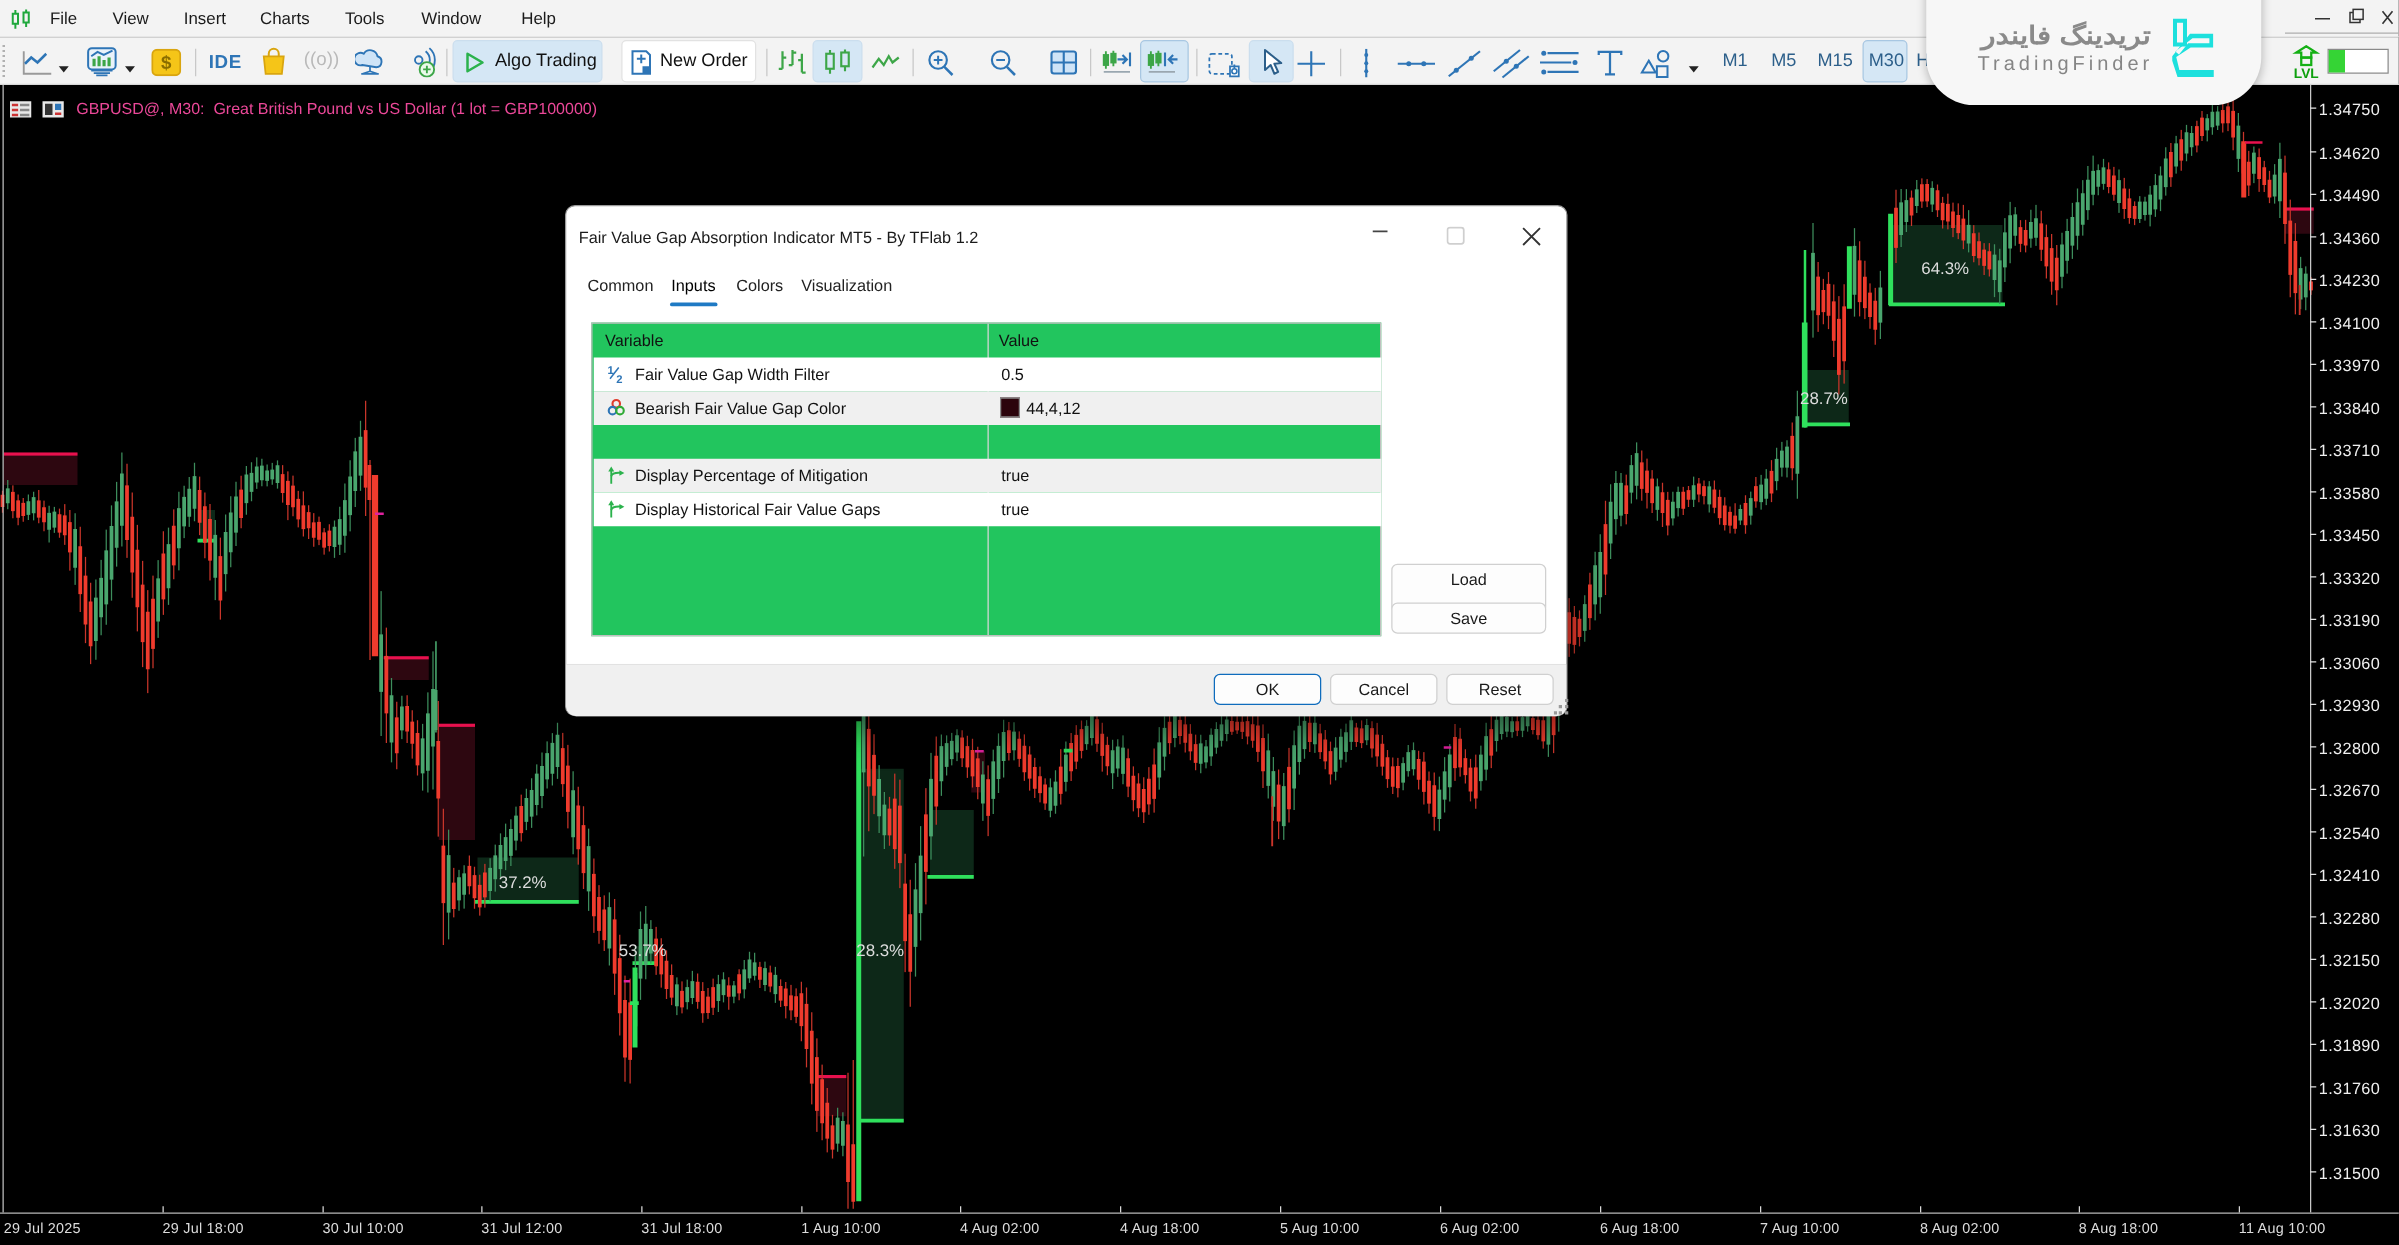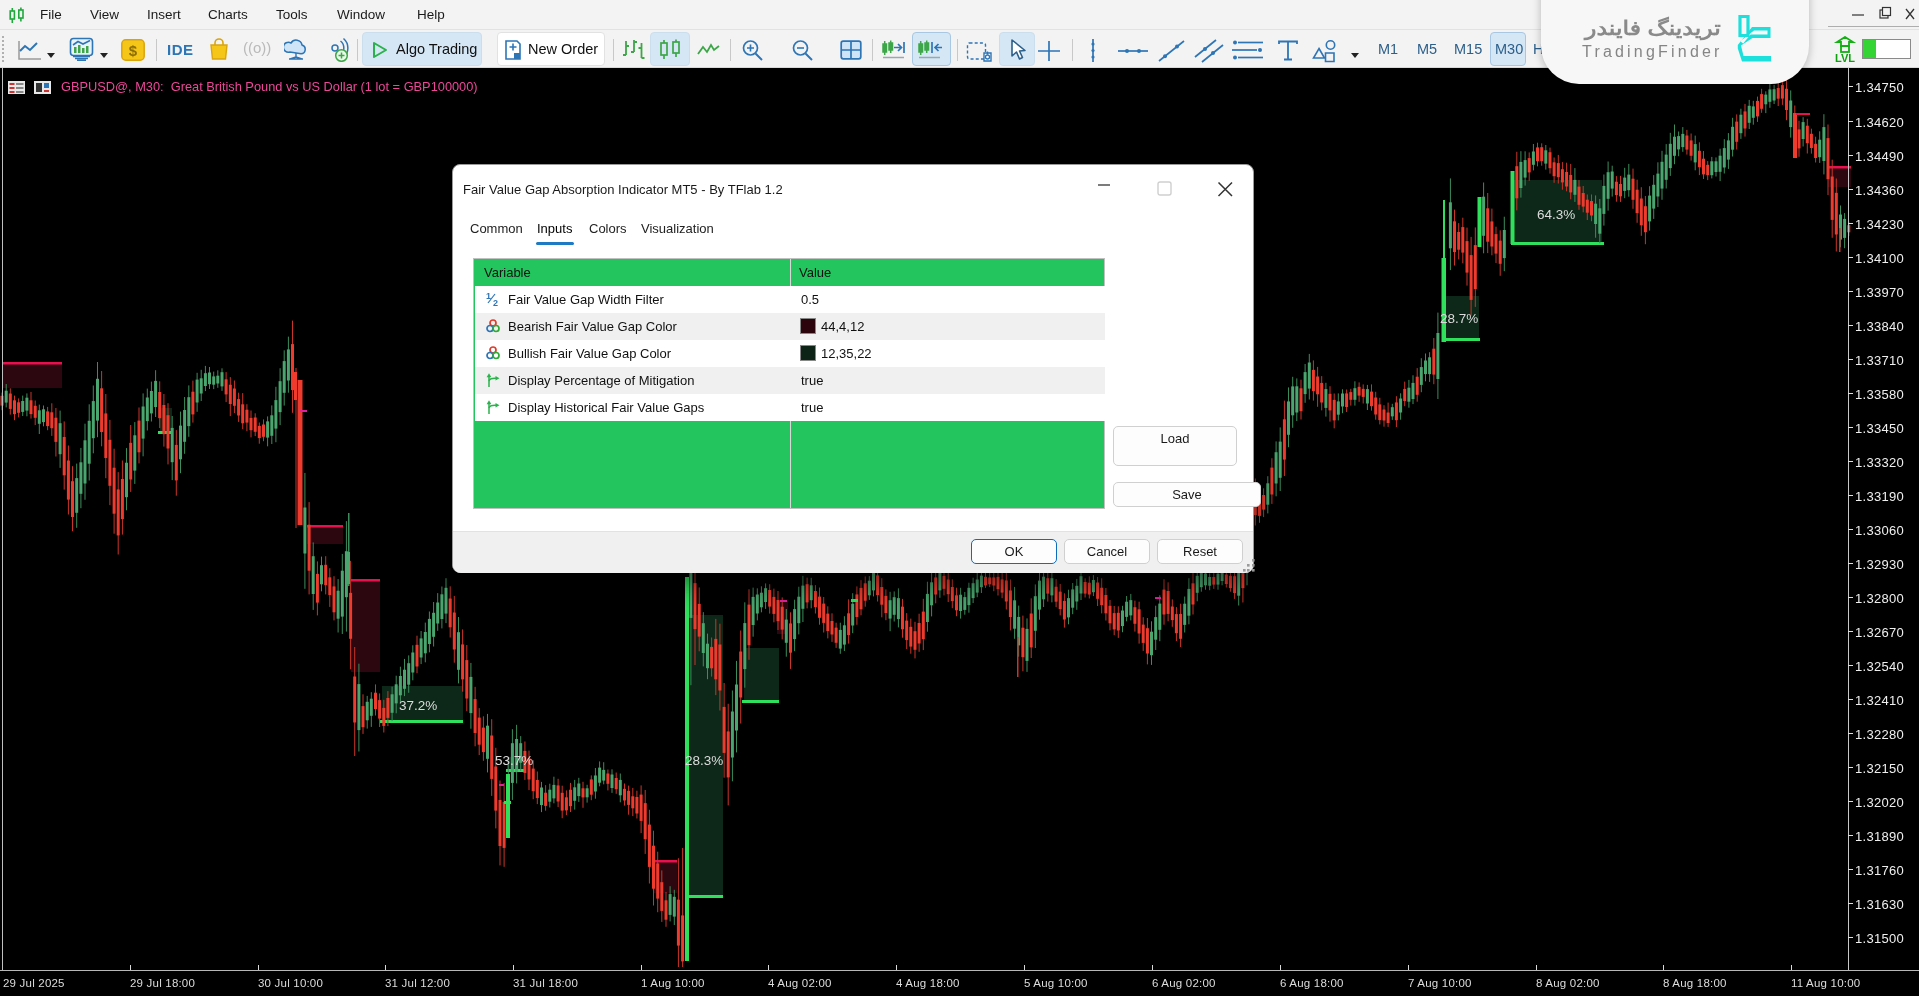--- a/index.html
+++ b/index.html
@@ -1281,30 +1281,20 @@
   <div class="trow" style="top:54px;background:#f0f0f0">
    <svg class="row-icon" viewBox="0 0 16 16">
           <circle cx="8" cy="5" r="3" fill="none" stroke="#e03c2c" stroke-width="1.7"></circle>
           <circle cx="5" cy="10.5" r="3" fill="none" stroke="#2e75b6" stroke-width="1.7"></circle>
           <circle cx="11" cy="10.5" r="3" fill="none" stroke="#2faa35" stroke-width="1.7"></circle>
         </svg>
    <span class="vtext">Bearish Fair Value Gap Color</span>
    <div class="swatch" style="background:#2c040c"></div>
         <span class="vval" style="left:346px">44,4,12</span>
   </div>
-  <div class="trow" style="top:81px;background:#fff">
-   <svg class="row-icon" viewBox="0 0 16 16">
-          <circle cx="8" cy="5" r="3" fill="none" stroke="#e03c2c" stroke-width="1.7"></circle>
-          <circle cx="5" cy="10.5" r="3" fill="none" stroke="#2e75b6" stroke-width="1.7"></circle>
-          <circle cx="11" cy="10.5" r="3" fill="none" stroke="#2faa35" stroke-width="1.7"></circle>
-        </svg>
-   <span class="vtext">Bullish Fair Value Gap Color</span>
-   <div class="swatch" style="background:#0c2316"></div>
-        <span class="vval" style="left:346px">12,35,22</span>
-  </div>
   <div class="trow" style="top:108px;background:#f0f0f0">
    <svg class="row-icon" viewBox="0 0 16 16">
           <g stroke="#2bb24c" stroke-width="1.5" fill="none">
             <path d="M4 15 V4.5"></path>
             <path d="M4 9 C4.5 6.5 8 6 11.5 6.2"></path>
           </g>
           <g fill="#2bb24c">
             <path d="M4 1.2 l-2.4 4 h4.8 z"></path>
             <path d="M14.5 6.3 l-4-2.2 v4.4 z"></path>
           </g>
@@ -1320,22 +1310,22 @@
           </g>
           <g fill="#2bb24c">
             <path d="M4 1.2 l-2.4 4 h4.8 z"></path>
             <path d="M14.5 6.3 l-4-2.2 v4.4 z"></path>
           </g>
         </svg>
    <span class="vtext">Display Historical Fair Value Gaps</span>
         <span class="vval" style="left:326px">true</span>
   </div>
  </div>
- <div class="btn" style="left:660px;top:261px;width:124px;height:40px">Load</div>
- <div class="btn" style="left:660px;top:317px;width:148px;height:25px">Save</div>
+ <div class="btn" style="left:660px;top:286px;width:124px;height:40px">Load</div>
+ <div class="btn" style="left:660px;top:317px;width:124px;height:25px">Save</div>
  <div style="position:absolute;left:0;top:366px;width:800px;height:42px;background:#f0f0f0;border-radius:0 0 8px 8px;border-top:1px solid #e2e2e2"></div>
  <div class="btn" style="left:518px;top:374px;width:86px;height:25px;border:1.5px solid #0f6cbd">OK</div>
  <div class="btn" style="left:611px;top:374px;width:86px;height:25px">Cancel</div>
  <div class="btn" style="left:704px;top:374px;width:86px;height:25px">Reset</div>
  <svg style="position:absolute;left:790px;top:394px" width="13" height="13">
   <g fill="#9a9a9a">
         <rect x="9" y="0" width="2.6" height="2.6"></rect>
         <rect x="9" y="5" width="2.6" height="2.6"></rect>
         <rect x="4" y="5" width="2.6" height="2.6"></rect>
         <rect x="9" y="10" width="2.6" height="2.6"></rect>

